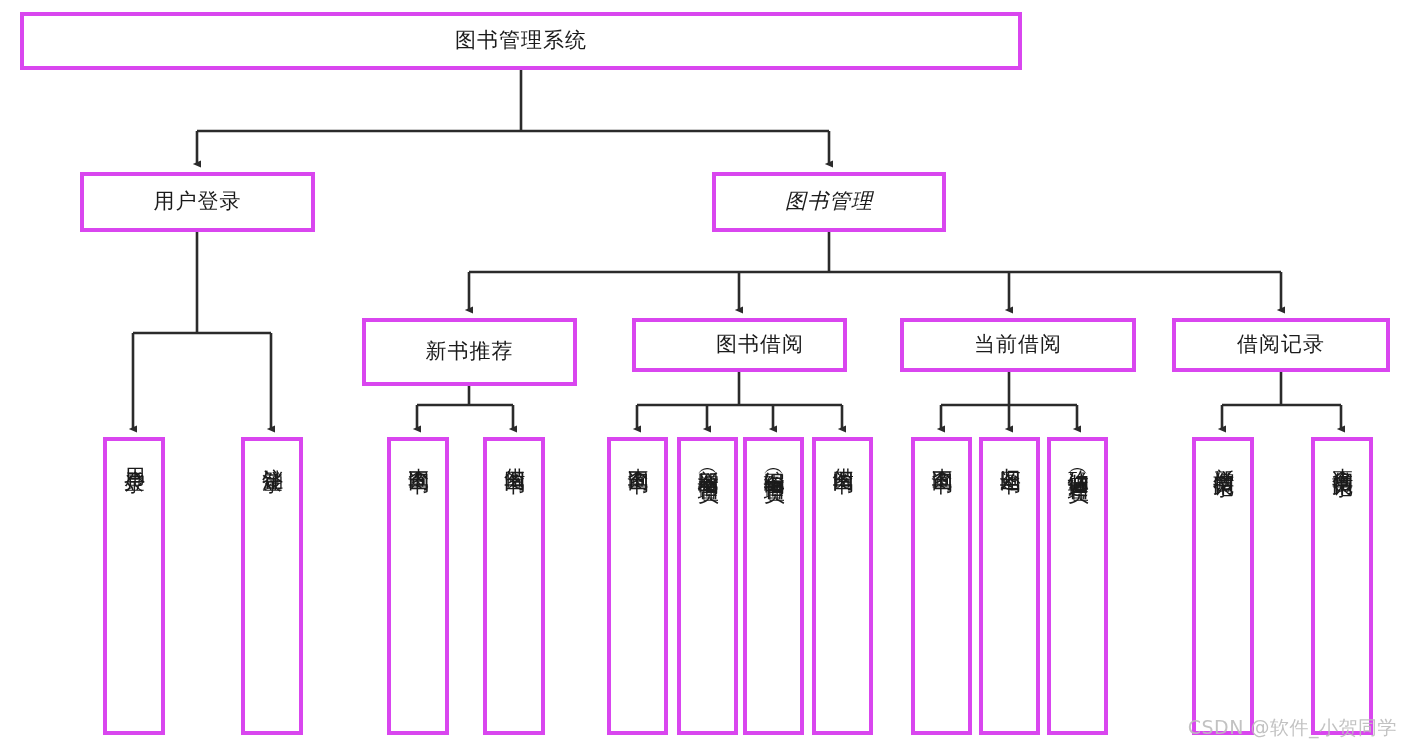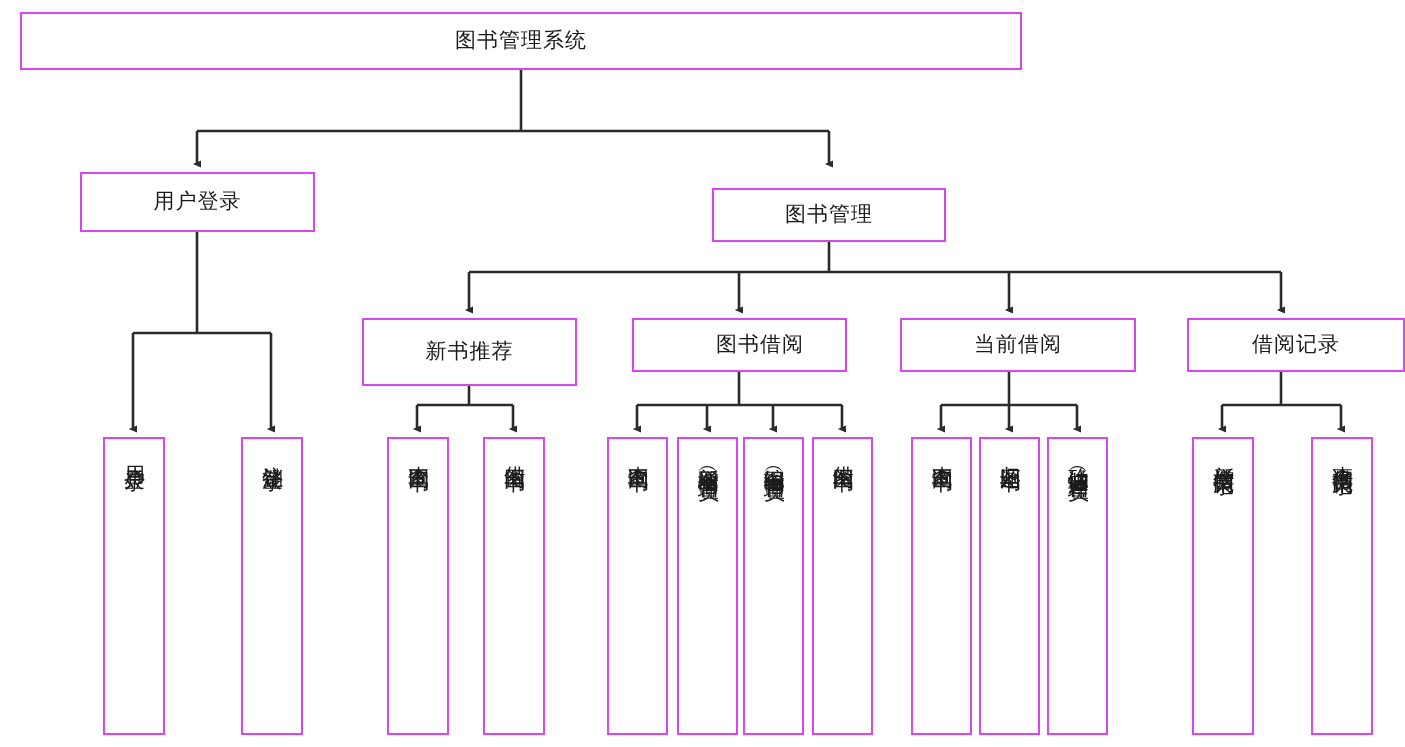--- a/index.html
+++ b/index.html
@@ -23,21 +23,21 @@
     left: 0;
     top: 0;
     width: 1405px;
     height: 747px;
     pointer-events: none;
   }
   .node {
     position: absolute;
     box-sizing: border-box;
     background: #ffffff;
-    border: 2px solid #d946ef;
+    border: 4px solid #d946ef;
     display: flex;
     align-items: center;
     justify-content: center;
     color: #1b1b1b;
   }
   .node-h {
     
   }
   .node-h .node-label {
     font-size: 21px;
@@ -132,34 +132,34 @@
     </g>
   </svg>
 
   <div class="node node-h" style="left:20px; top:12px; width:1002px; height:58px;">
     <span class="node-label">图书管理系统</span>
   </div>
 
   <div class="node node-h" style="left:80px; top:172px; width:235px; height:60px;">
     <span class="node-label">用户登录</span>
   </div>
-  <div class="node node-h" style="left:712px; top:188px; width:234px; height:54px;">
+  <div class="node node-h" style="left:712px; top:172px; width:234px; height:60px;font-style:italic;">
     <span class="node-label">图书管理</span>
   </div>
 
   <div class="node node-h" style="left:362px; top:318px; width:215px; height:68px;">
     <span class="node-label">新书推荐</span>
   </div>
   <div class="node node-h" style="left:632px; top:318px; width:215px; height:54px;padding-left:41px;">
     <span class="node-label">图书借阅</span>
   </div>
   <div class="node node-h" style="left:900px; top:318px; width:236px; height:54px;">
     <span class="node-label">当前借阅</span>
   </div>
-  <div class="node node-h" style="left:1172px; top:318px; width:218px; height:54px;margin-left:15px;">
+  <div class="node node-h" style="left:1172px; top:318px; width:218px; height:54px;">
     <span class="node-label">借阅记录</span>
   </div>
 
   <div class="node node-v" style="left:103px; top:437px; width:62px; height:298px;">
     <span class="node-label">用户登录</span>
   </div>
   <div class="node node-v" style="left:241px; top:437px; width:62px; height:298px;">
     <span class="node-label">注销登录</span>
   </div>
 
@@ -193,14 +193,15 @@
     <span class="node-label">确认归还（管理员）</span>
   </div>
 
   <div class="node node-v" style="left:1192px; top:437px; width:62px; height:298px;">
     <span class="node-label">新增借阅记录</span>
   </div>
   <div class="node node-v" style="left:1311px; top:437px; width:62px; height:298px;">
     <span class="node-label">查询借阅记录</span>
   </div>
 
+  <div id="watermark">CSDN @软件_小贺同学</div>
 
 </div>
 
 </body></html>

